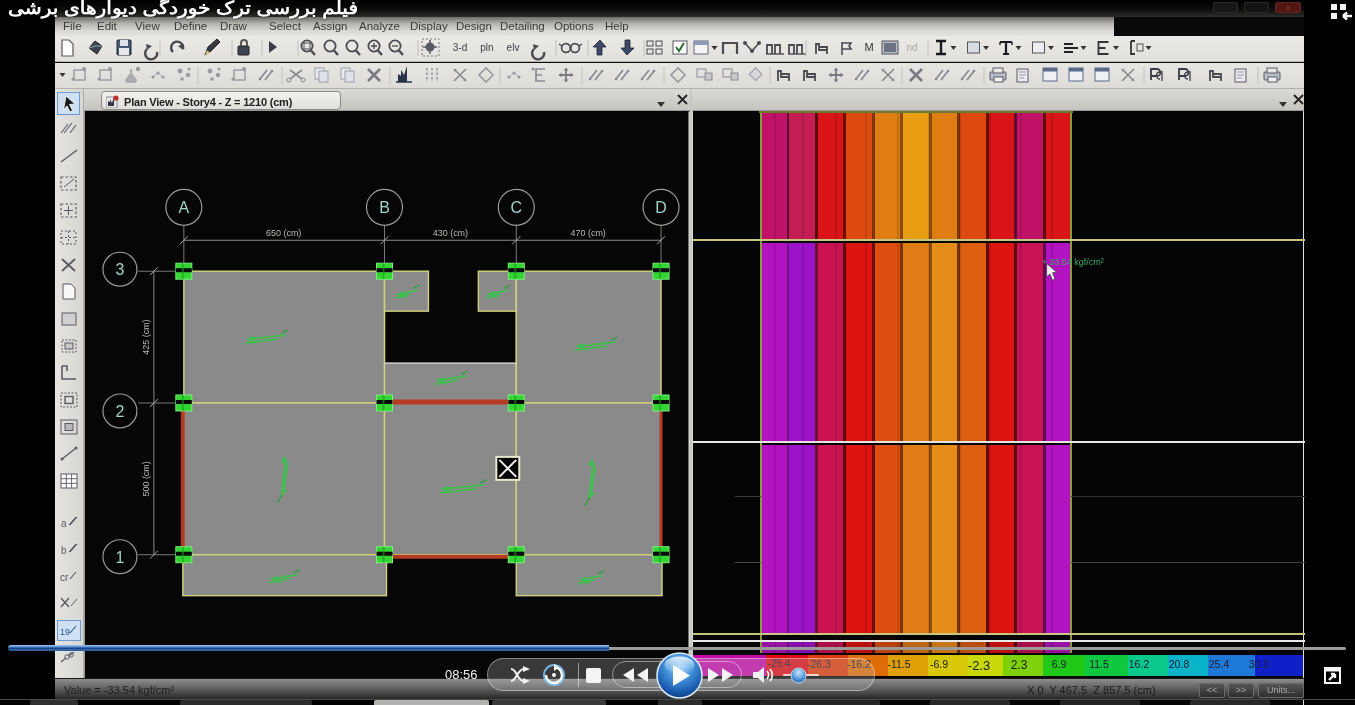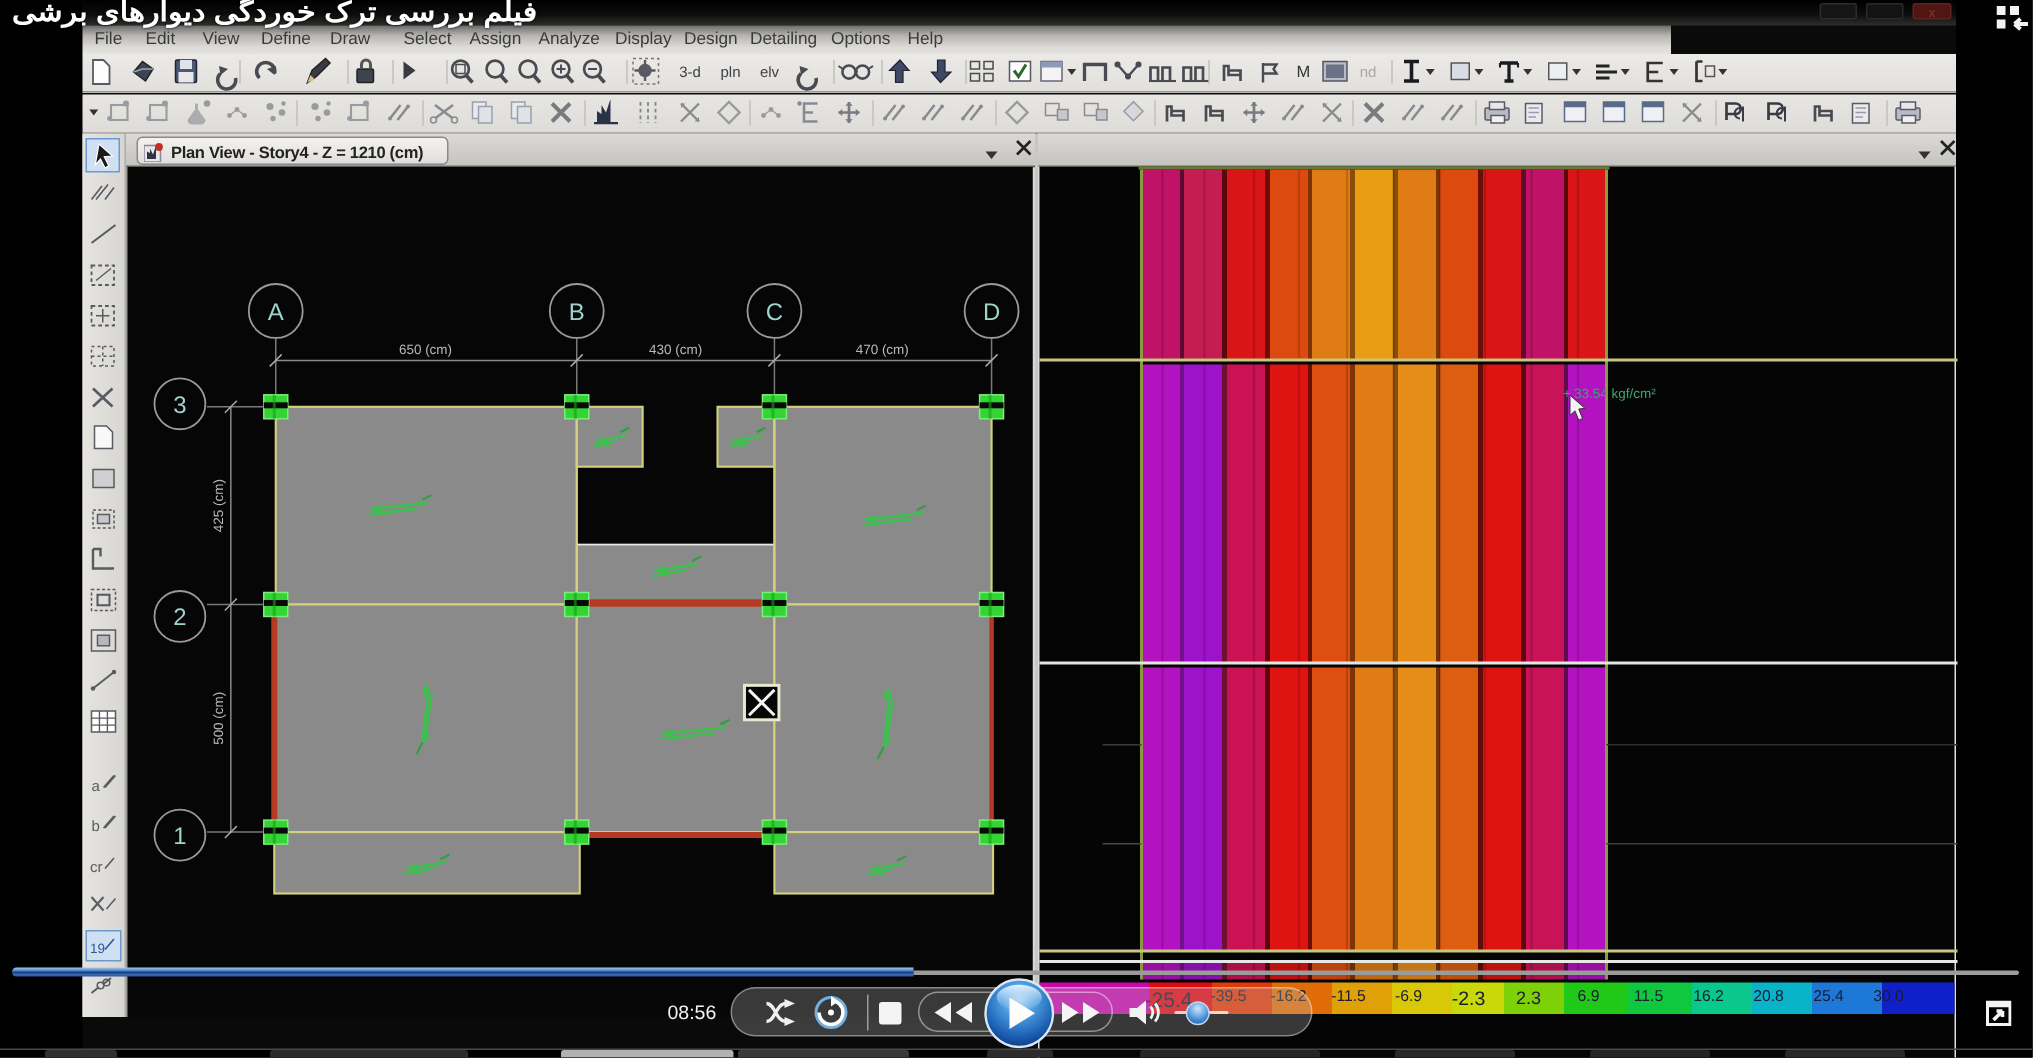--- a/index.html
+++ b/index.html
@@ -281,21 +281,21 @@
           <path d="M16 517 l6-7" stroke="#5a5a62"></path>
           <rect x="2.5" y="531.5" width="23" height="20" fill="#cfe0f2" stroke="#6a9ad0"></rect>
           <text x="5" y="546" font-size="9" fill="#2a5a9a">19</text>
           <path d="M15 544 l6-7" stroke="#2a5a9a" stroke-width="1.1"></path>
           <path d="M6 573 l5-4 m3-2 l5-4" stroke="#5a5a62" stroke-width="1.3"></path>
           <circle cx="12" cy="568" r="2.2" fill="none" stroke="#5a5a62"></circle>
           <circle cx="16" cy="566" r="2.2" fill="none" stroke="#5a5a62"></circle>
         </svg></div>
 </div>
 <div class="abs" style="left:84px;top:89px;width:606px;height:22px;background:linear-gradient(180deg,#dcdad6,#c6c4c0);border-bottom:1px solid #9a9896;">
-<div class="abs" style="left:7px;top:2px;width:208px;height:19px;background:linear-gradient(180deg,#f4f2ee,#e0deda);border:1px solid #8a8a88;border-radius:4px;">
+<div class="abs" style="left:17px;top:2px;width:240px;height:19px;background:linear-gradient(180deg,#f4f2ee,#e0deda);border:1px solid #8a8a88;border-radius:4px;">
 <svg class="abs" style="left:4px;top:2.5px;" width="13" height="13" viewBox="0 0 13 13">
           <rect x="0" y="2" width="11" height="11" fill="#e8e8ea" stroke="#889"></rect>
           <path d="M2 11 v-5 l2 1 v-3 l2 4 2-6 v9 z" fill="#334"></path>
           <circle cx="10" cy="3" r="2.6" fill="#c03028"></circle>
         </svg>
 <span class="abs tabtxt" style="left:22px;top:3.5px;font-weight:bold;color:#222;font-size:11px;letter-spacing:-0.2px;">Plan View - Story4 - Z = 1210 (cm)</span>
 </div>
 <div class="abs" style="left:571px;top:6px;width:12px;height:10px;"><svg width="12" height="10">
           <path d="M2 3 h8 l-4 5 z" fill="#333"></path>
         </svg></div>
@@ -456,34 +456,41 @@
 <div class="abs" style="left:378px;top:385px;width:234px;height:1px;background:#303030;"></div>
 <div class="abs" style="left:42px;top:451px;width:26px;height:1px;background:#4a4a4a;"></div>
 <div class="abs" style="left:378px;top:451px;width:234px;height:1px;background:#404040;"></div>
 <div class="abs" style="left:0;top:522px;width:612px;height:2px;background:#c6c680;"></div>
 <div class="abs" style="left:0;top:529px;width:612px;height:1.5px;background:#e8e8e6;"></div>
 <div class="abs" style="left:349px;top:146px;color:#3aa86a;font-size:9px;white-space:nowrap;">+<span style="margin-left:2px;">33.54 kgf/cm²</span></div>
 <svg class="abs" style="left:352px;top:152px;" width="15" height="21" viewBox="0 0 18 24">
         <path d="M2 0 L2 16 L6 12.5 L9 20 L12 18.5 L9 11 L14 10.5 Z" fill="#f4f4f4" stroke="#333" stroke-width="0.8"></path>
       </svg>
 <div class="abs" style="left:0px;top:544px;width:610px;height:21px;background:linear-gradient(90deg,#c40aa8 0px 73px,#df0a12 73px 115px,#df3a08 115px 155px,#e06c08 155px 195px,#dfa008 195px 235px,#d8c808 235px 275px,#c8d808 275px 310px,#7ed008 310px 350px,#20c818 350px 392px,#10c840 392px 435px,#0ac88c 435px 475px,#0ab4c8 475px 515px,#1e78d8 515px 562px,#1020c8 562px 612px);">
-<span class="abs" style="left:66px;top:3px;width:40px;text-align:center;font-size:14px;color:#1c1c30;">-25.4</span>
-<span class="abs" style="left:106px;top:3px;width:40px;text-align:center;font-size:10.5px;color:#1c1c30;">-39.5</span>
+<span class="abs" style="left:66px;top:3px;width:40px;text-align:center;font-size:10px;color:#1c1c30;">-25.4</span>
+<span class="abs" style="left:106px;top:3px;width:40px;text-align:center;font-size:10.5px;color:#1c1c30;">-26.3</span>
 <span class="abs" style="left:146px;top:3px;width:40px;text-align:center;font-size:10.5px;color:#1c1c30;">-16.2</span>
 <span class="abs" style="left:186px;top:3px;width:40px;text-align:center;font-size:10.5px;color:#1c1c30;">-11.5</span>
 <span class="abs" style="left:226px;top:3px;width:40px;text-align:center;font-size:10.5px;color:#1c1c30;">-6.9</span>
 <span class="abs" style="left:266px;top:3px;width:40px;text-align:center;font-size:13px;color:#1c1c30;">-2.3</span>
 <span class="abs" style="left:306px;top:3px;width:40px;text-align:center;font-size:12px;color:#1c1c30;">2.3</span>
 <span class="abs" style="left:346px;top:3px;width:40px;text-align:center;font-size:10.5px;color:#1c1c30;">6.9</span>
 <span class="abs" style="left:386px;top:3px;width:40px;text-align:center;font-size:10.5px;color:#1c1c30;">11.5</span>
 <span class="abs" style="left:426px;top:3px;width:40px;text-align:center;font-size:10.5px;color:#1c1c30;">16.2</span>
 <span class="abs" style="left:466px;top:3px;width:40px;text-align:center;font-size:10.5px;color:#1c1c30;">20.8</span>
 <span class="abs" style="left:506px;top:3px;width:40px;text-align:center;font-size:10.5px;color:#1c1c30;">25.4</span>
 <span class="abs" style="left:546px;top:3px;width:40px;text-align:center;font-size:10.5px;color:#1c1c30;">30.0</span>
 </div>
+</div>
+<div class="abs" style="left:55px;top:678px;width:1249px;height:22px;background:linear-gradient(180deg,#8e8e8e 0%,#6e6e6e 30%,#4a4a4a 65%,#222 100%);border-top:1px solid #1a1a1a;">
+<span class="abs" style="left:9px;top:5px;font-size:11px;color:#1f1f1f;">Value = -33.54 kgf/cm²</span>
+<span class="abs" style="left:972px;top:5px;font-size:11px;color:#1a1a1a;">X 0&nbsp; Y 467.5&nbsp; Z 857.5 (cm)</span>
+<span class="stbtn" style="left:1144px;top:4px;width:26px;">&lt;&lt;</span>
+<span class="stbtn" style="left:1173px;top:4px;width:26px;">&gt;&gt;</span>
+<span class="stbtn" style="left:1203px;top:4px;width:46px;">Units...</span>
 </div>
 <div class="abs" style="left:0;top:699px;width:1355px;height:1px;background:#4a4a4a;"></div>
 <div class="abs" style="left:30px;top:700px;width:48px;height:5px;background:#303030;border-radius:2px 2px 0 0;"></div>
 <div class="abs" style="left:180px;top:700px;width:132px;height:5px;background:#2c2c2c;border-radius:2px 2px 0 0;"></div>
 <div class="abs" style="left:374px;top:700px;width:115px;height:5px;background:#b2b2b0;border-radius:2px 2px 0 0;"></div>
 <div class="abs" style="left:492px;top:700px;width:114px;height:5px;background:#3a3a3a;border-radius:2px 2px 0 0;"></div>
 <div class="abs" style="left:658px;top:700px;width:44px;height:5px;background:#2c2c2c;border-radius:2px 2px 0 0;"></div>
 <div class="abs" style="left:760px;top:700px;width:120px;height:5px;background:#262626;border-radius:2px 2px 0 0;"></div>
 <div class="abs" style="left:930px;top:700px;width:80px;height:5px;background:#282828;border-radius:2px 2px 0 0;"></div>
 <div class="abs" style="left:1060px;top:700px;width:80px;height:5px;background:#242424;border-radius:2px 2px 0 0;"></div>

